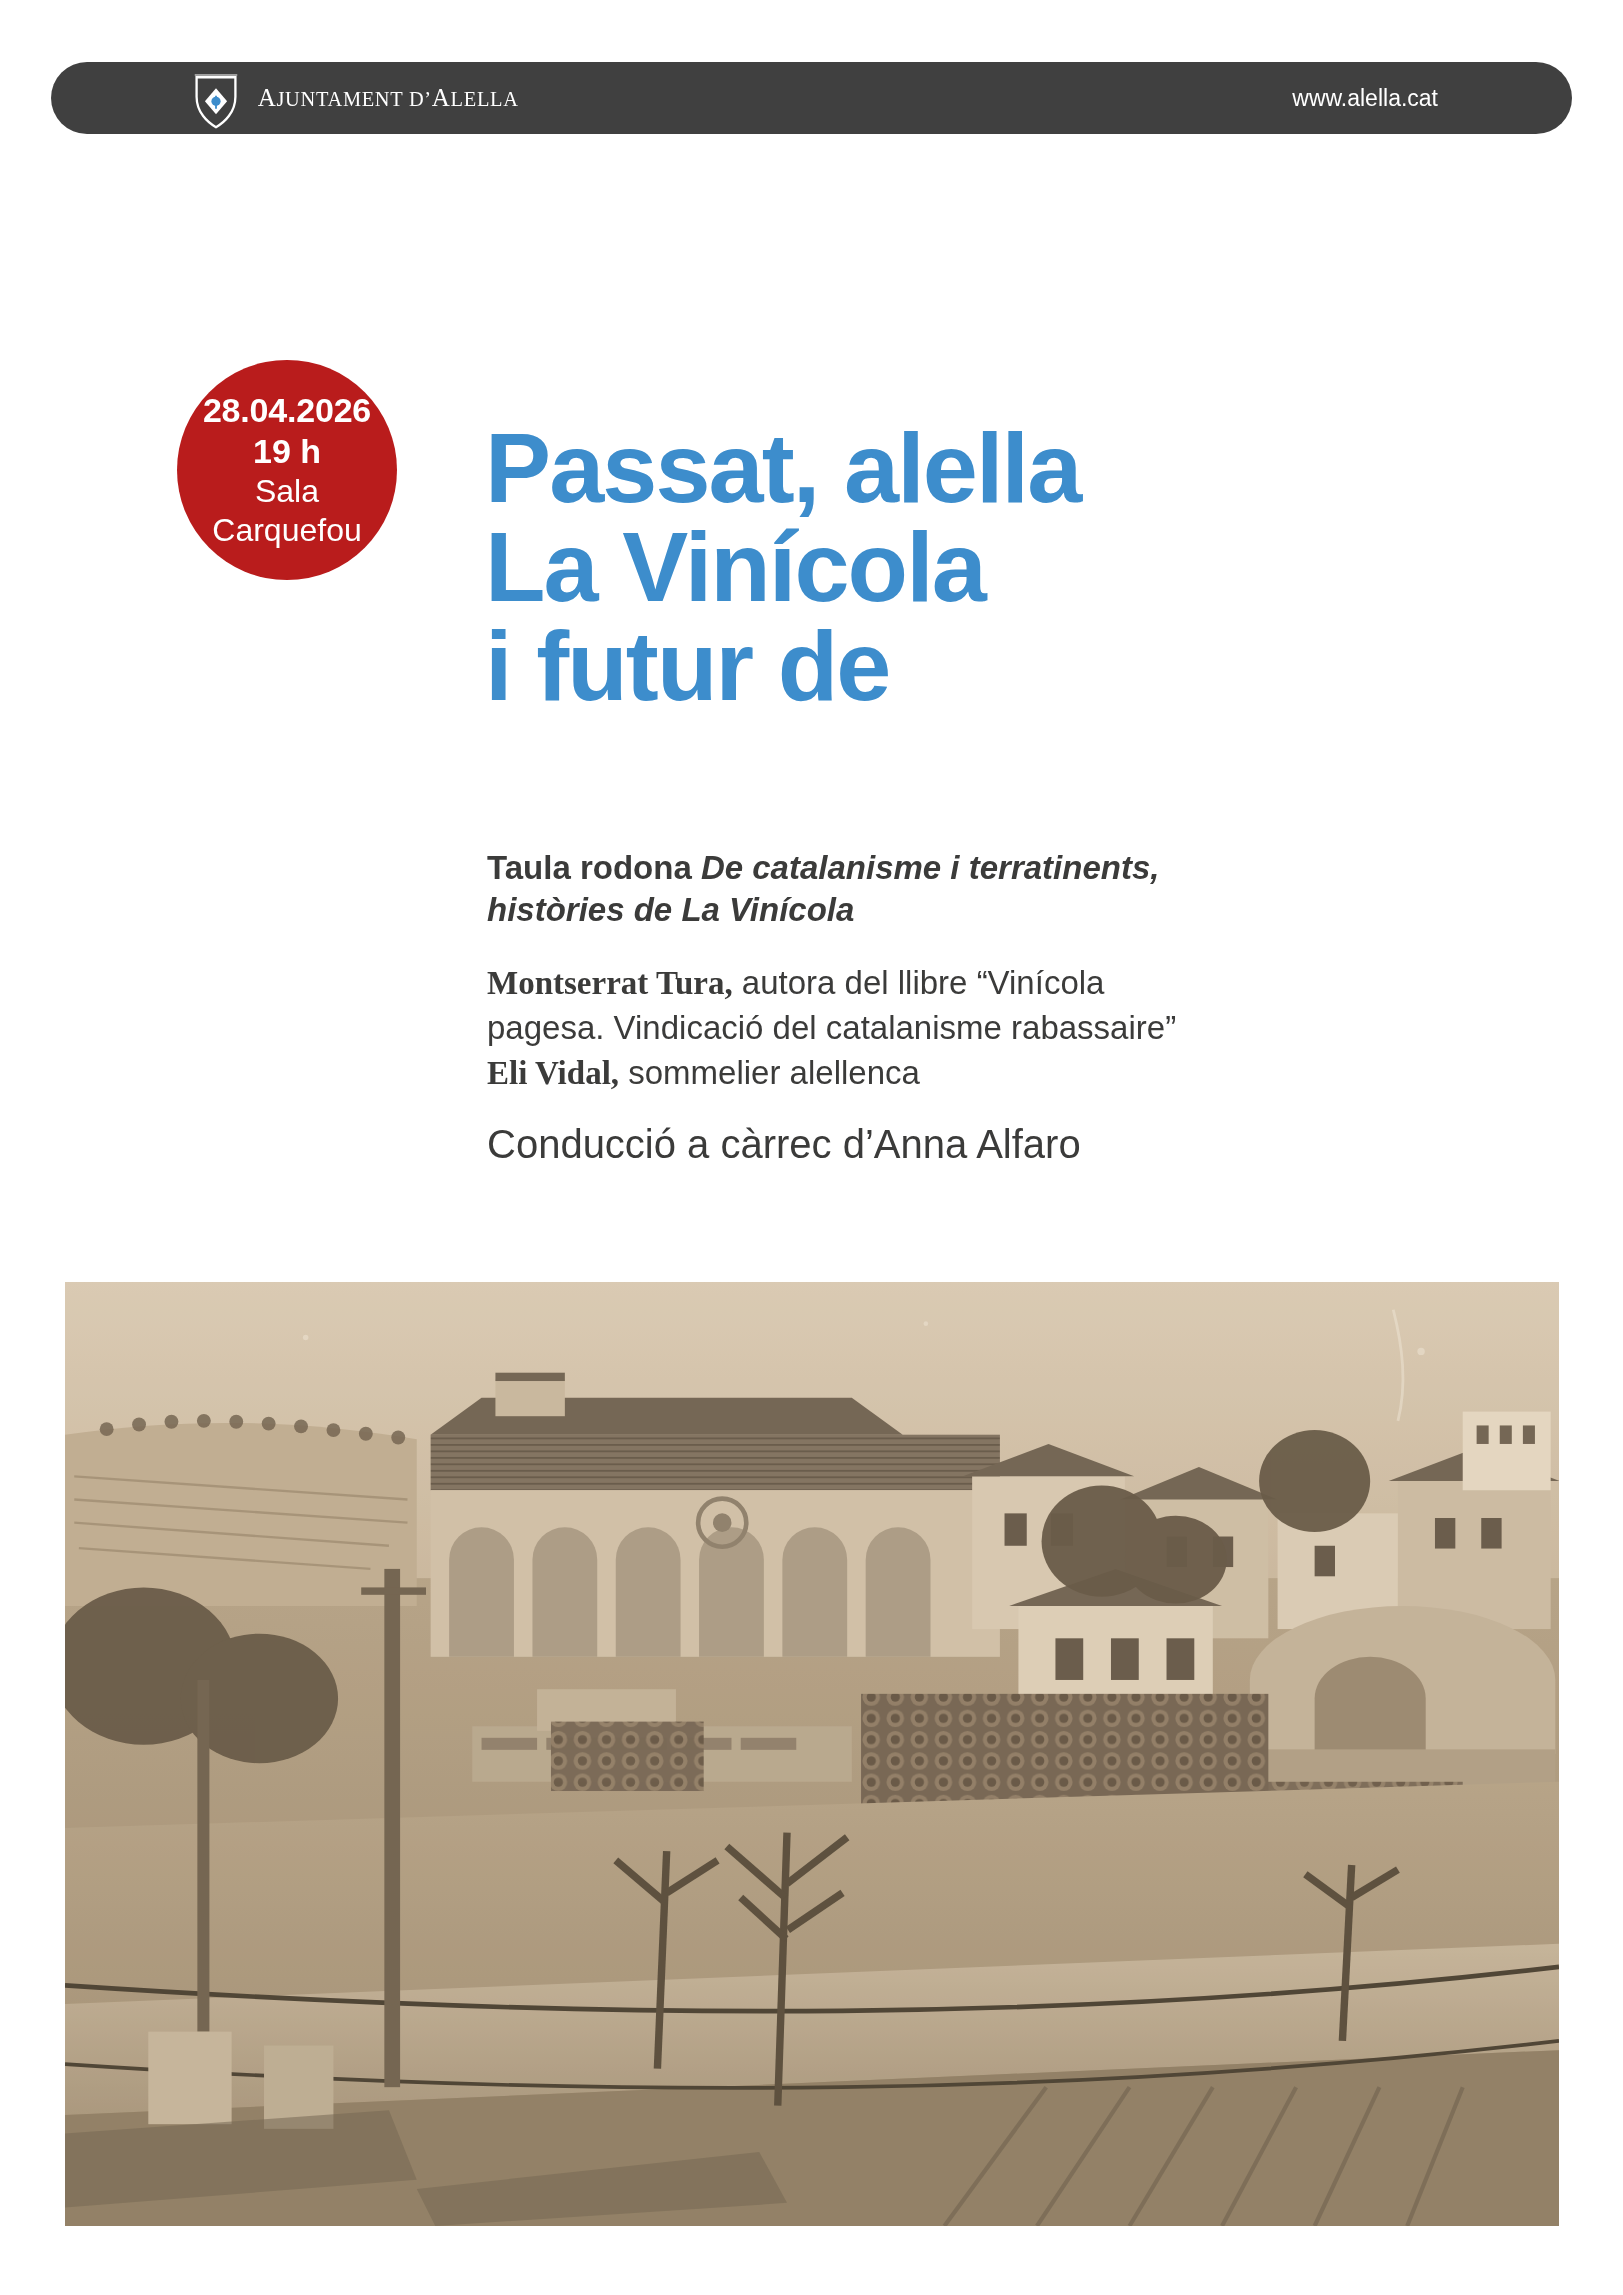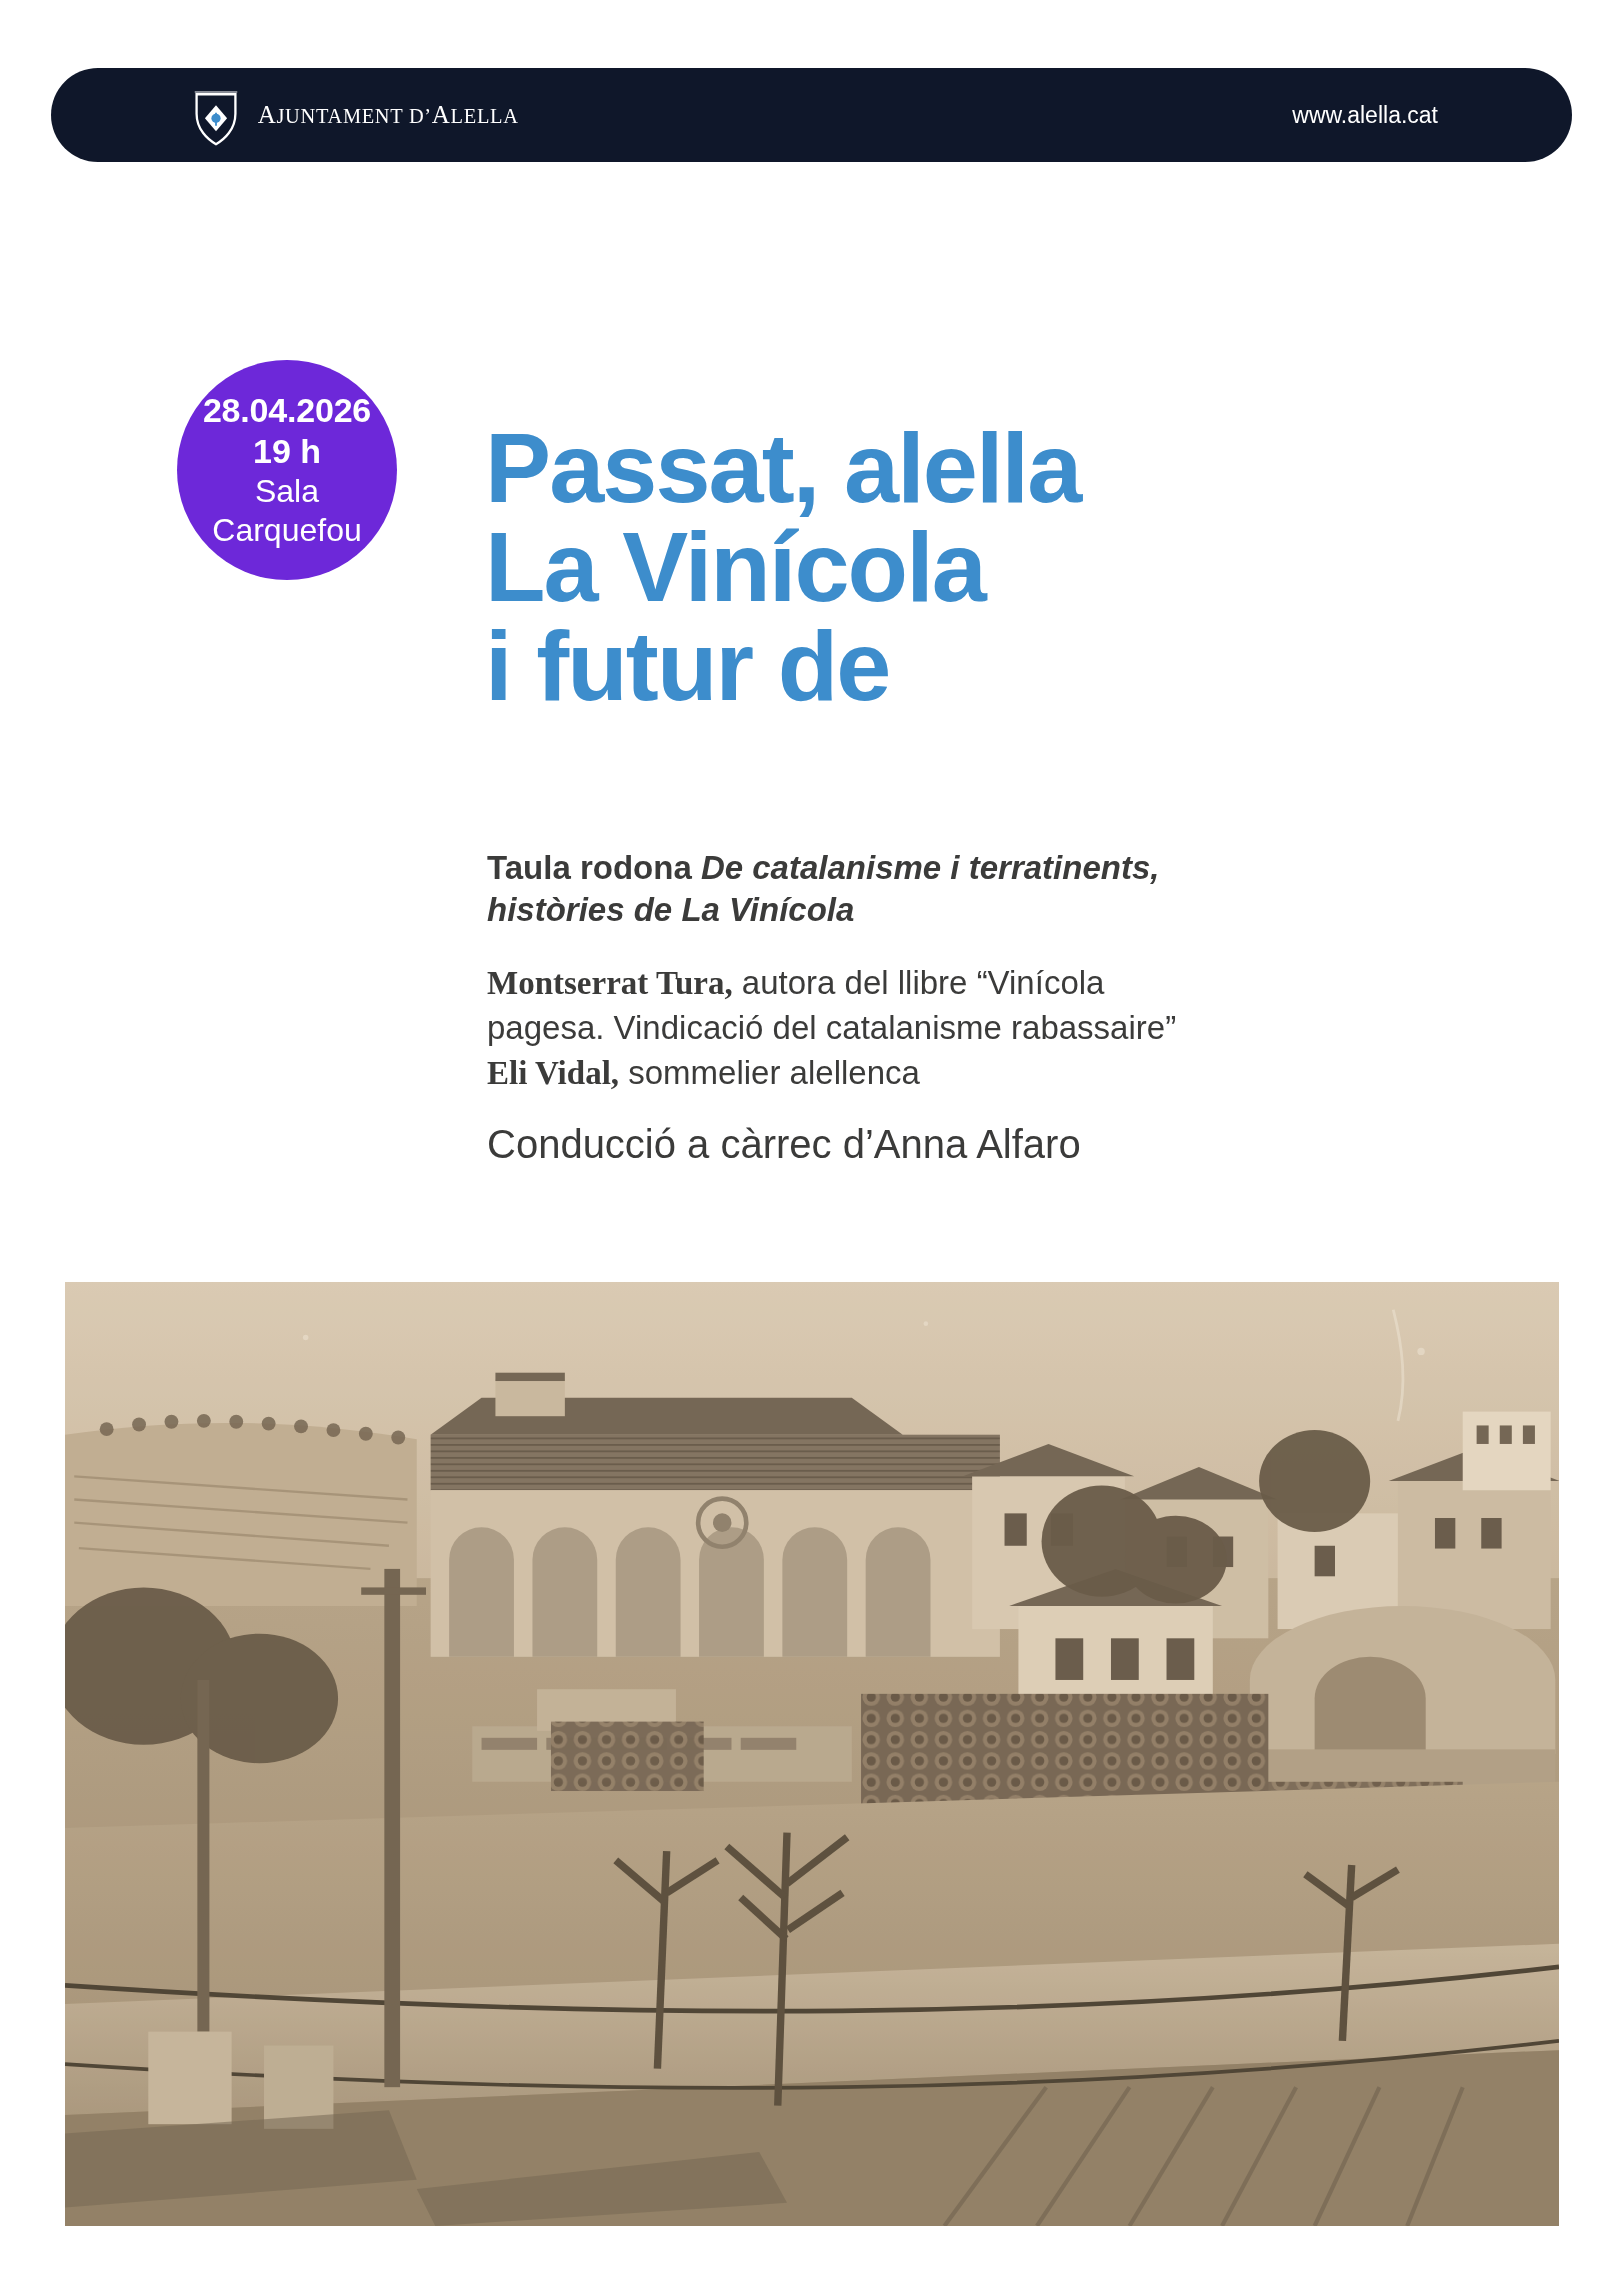--- a/index.html
+++ b/index.html
@@ -12,24 +12,24 @@
     height: 2295px;
     font-family: "Liberation Sans", sans-serif;
     position: relative;
     overflow: hidden;
   }
 
   
   .header-bar {
     position: absolute;
     left: 51px;
-    top: 68px;
+    top: 62px;
     width: 1521px;
-    height: 94px;
-    background: #0f172a;
+    height: 72px;
+    background: #404040;
     border-radius: 50px;
     display: flex;
     align-items: center;
     justify-content: space-between;
     box-sizing: border-box;
     padding: 0 134px 0 139px;
   }
   .brand {
     display: flex;
     align-items: center;
@@ -59,21 +59,21 @@
   }
 
   
   .date-badge {
     position: absolute;
     left: 177px;
     top: 360px;
     width: 220px;
     height: 220px;
     border-radius: 50%;
-    background: #6d28d9;
+    background: #b91c1c;
     color: #ffffff;
     display: flex;
     flex-direction: column;
     align-items: center;
     justify-content: center;
     text-align: center;
     line-height: 1.22;
   }
   .date-badge .d-date {
     font-size: 34px;

